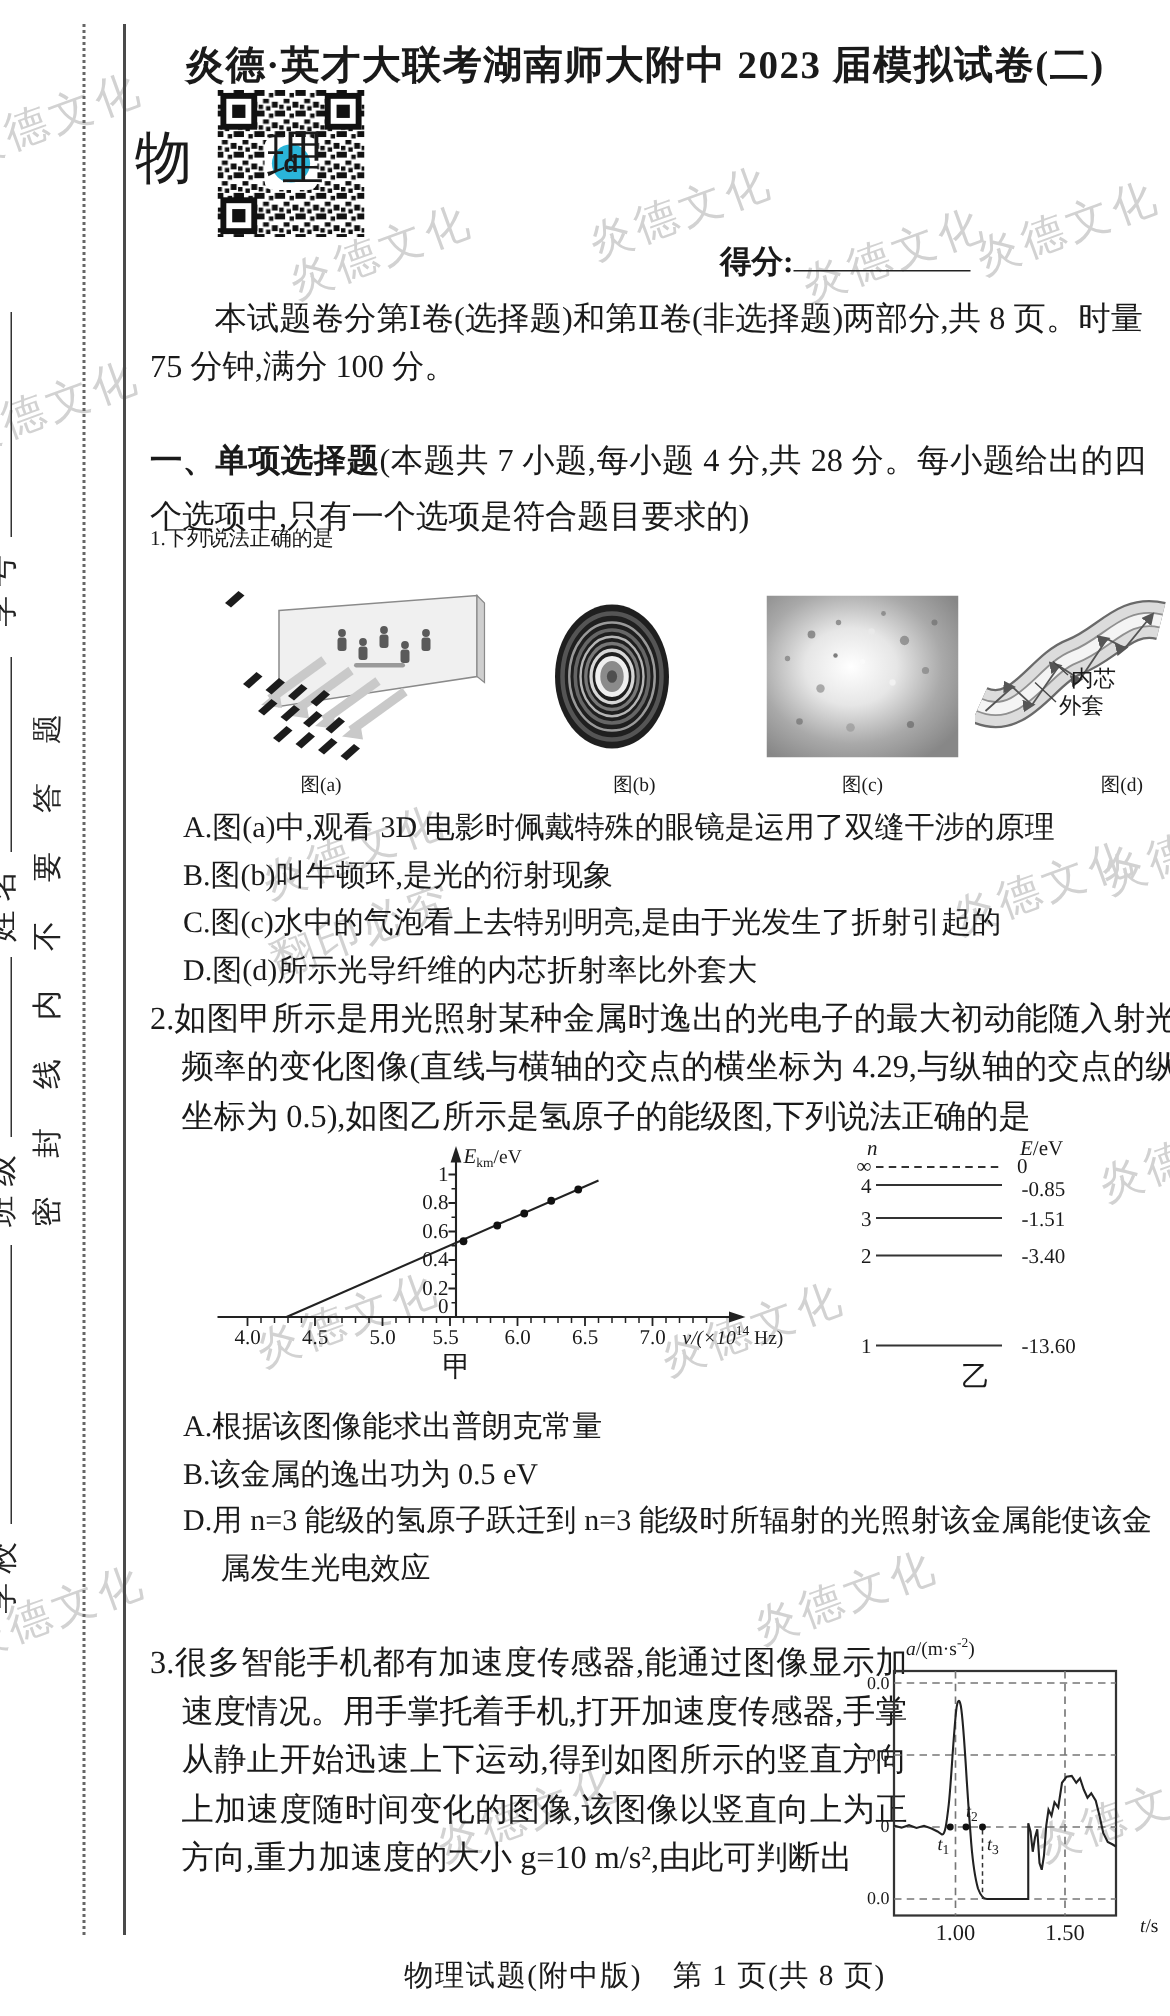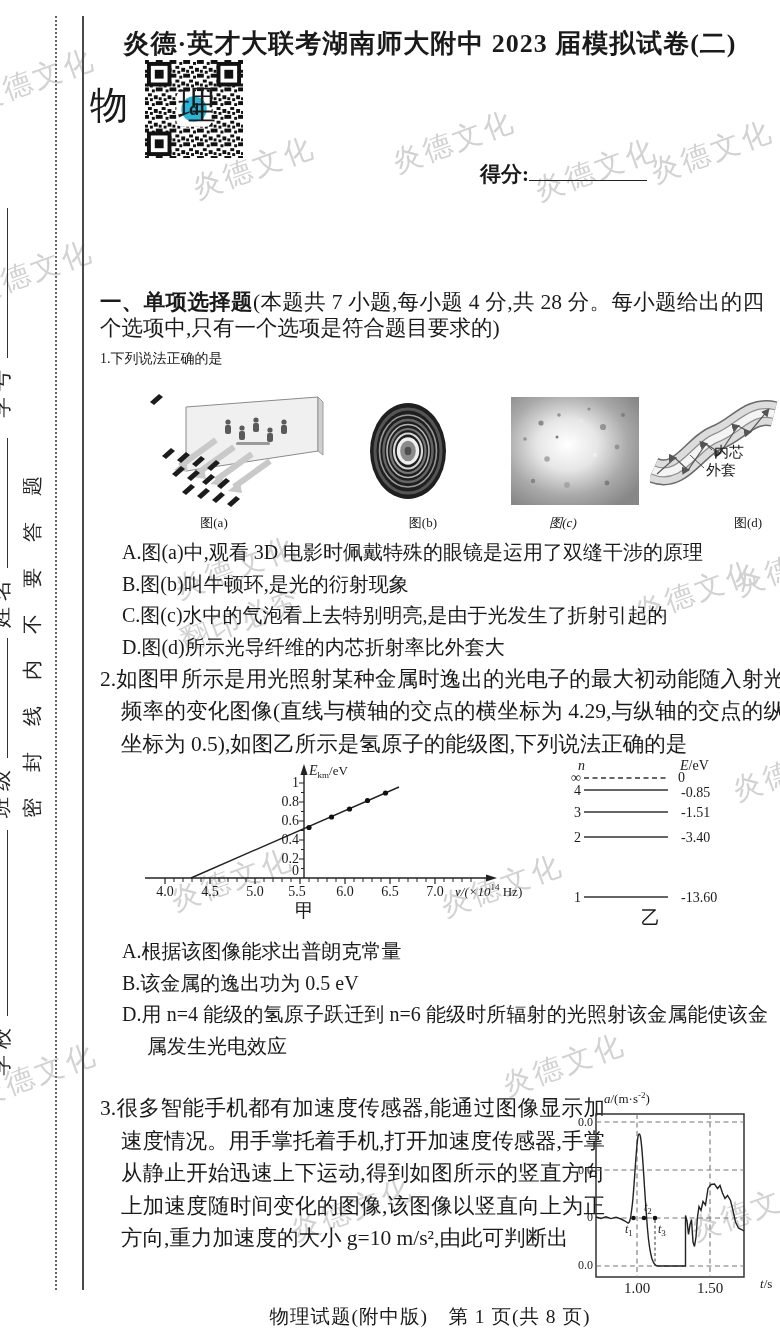--- a/index.html
+++ b/index.html
@@ -27,21 +27,21 @@
   .rot .blank { display:inline-block; border-bottom:1.6px solid #333; height:17px; margin-left:6px; }
   .rot.seal { font-size:20px; letter-spacing:26px; height:24px; line-height:24px; }
   
   .title { left:90px; top:26px; width:680px; text-align:center; font-size:26px; font-weight:bold; letter-spacing:1px; }
   .subject { left:90px; top:80px; width:680px; text-align:left; font-size:38px; font-weight:normal; letter-spacing:6px; }
   .score { left:480px; top:160px; width:282px; font-size:21px; font-weight:bold; text-align:left; }
   .blank2 { display:inline-block; width:118px; border-bottom:1.6px solid #222; height:20px; }
   
   .para { left:100px; top:197px; width:662px; font-size:21.5px; line-height:31.5px; text-align:justify; text-indent:43px; }
   .vol  { left:90px; top:258px; width:680px; text-align:center; font-size:22px; font-weight:bold; }
-  .sect { left:100px; top:289px; width:664px; font-size:21.5px; line-height:26px; text-align:justify; }
+  .sect { left:100px; top:289px; width:664px; font-size:21.5px; line-height:37px; text-align:justify; }
   .stem1 { left:100px; top:350px; font-size:14px; }
   .cap { position:absolute; top:514px; width:60px; text-align:center; font-size:13px; z-index:1; }
   .opts { position:absolute; left:122px; width:646px; font-size:20px; line-height:31.5px; z-index:1; text-align:justify; }
   .opt { padding-left:25px; text-indent:-25px; }
   .stem { position:absolute; font-size:21.5px; line-height:32.3px; text-align:justify; padding-left:21px; text-indent:-21px; z-index:1; }
   #q2stem { left:100px; top:663px; width:664px; }
   #q3stem { left:100px; top:1092px; width:484px; line-height:32.6px; }
   .footer { left:90px; top:1303px; width:680px; text-align:center; font-size:19.5px; letter-spacing:1px; }
   svg { position:absolute; z-index:1; }
   svg text { font-family:"Liberation Serif","DejaVu Serif",serif; fill:#1a1a1a; }
@@ -123,20 +123,21 @@
     <circle cx="50" cy="50" r="13" fill="#2ab5d9"></circle>
     <text x="50" y="56" text-anchor="middle" font-size="17" font-weight="bold" fill="#ffffff" style="font-family:'Liberation Sans',sans-serif;">d</text>
   </svg>
 
   <div class="abs subject z">物　理</div>
 
   <div class="abs score z">
     <span>得分:</span><span class="blank2"></span>
   </div>
 
+  <div class="abs para z">本试题卷分第Ⅰ卷(选择题)和第Ⅱ卷(非选择题)两部分,共 8 页。时量 75 分钟,满分 100 分。</div>
   <div class="abs sect z">
     <b>一、单项选择题</b><span>(本题共 7 小题,每小题 4 分,共 28 分。每小题给出的四个选项中,只有一个选项是符合题目要求的)</span>
   </div>
 
   <div class="abs stem1 z">1.下列说法正确的是</div>
 
   <svg style="left:150px; top:394px;" width="180" height="118" viewBox="0 0 180 118">
     <polygon points="36,13 168,3 168,57 36,77" fill="#f0f0f0" stroke="#8a8a8a" stroke-width="1"></polygon>
     <polygon points="168,3 173,8 173,61 168,57" fill="#cfcfcf" stroke="#8a8a8a" stroke-width="0.8"></polygon>
     <g fill="#5a5a5a">
@@ -238,21 +239,21 @@
     </g>
     <polyline points="7,76 25,60 38,72 56,46 70,55 88,28 100,34 118,12" fill="none" stroke="#555" stroke-width="1.2" marker-mid="url(#arw)" marker-end="url(#arw)"></polyline>
     <line x1="62" y1="52" x2="52" y2="43" stroke="#444" stroke-width="0.9"></line>
     <line x1="54" y1="70" x2="40" y2="57" stroke="#444" stroke-width="0.9"></line>
     <text x="64" y="59" font-size="15">内芯</text>
     <text x="56" y="77" font-size="15">外套</text>
   </svg>
 
   <span class="cap" style="left:184px;">图(a)</span>
   <span class="cap" style="left:377px;text-align:right;">图(b)</span>
-  <span class="cap" style="left:533px;font-style:italic;">图(c)</span>
+  <span class="cap" style="left:545px;">图(c)</span>
   <span class="cap" style="left:718px;">图(d)</span>
 
   <div class="opts" id="opts1" style="top:537px;">
     <div class="opt">A.图(a)中,观看 3D 电影时佩戴特殊的眼镜是运用了双缝干涉的原理</div>
     <div class="opt">B.图(b)叫牛顿环,是光的衍射现象</div>
     <div class="opt">C.图(c)水中的气泡看上去特别明亮,是由于光发生了折射引起的</div>
     <div class="opt">D.图(d)所示光导纤维的内芯折射率比外套大</div>
   </div>
 
   <div class="stem" id="q2stem">2.如图甲所示是用光照射某种金属时逸出的光电子的最大初动能随入射光频率的变化图像(直线与横轴的交点的横坐标为 4.29,与纵轴的交点的纵坐标为 0.5),如图乙所示是氢原子的能级图,下列说法正确的是</div>
@@ -321,21 +322,21 @@
       <text x="133" y="60">-1.51</text>
       <text x="133" y="85">-3.40</text>
       <text x="133" y="145">-13.60</text>
     </g>
     <text x="93" y="167" class="capt">乙</text>
   </svg>
 
   <div class="opts" id="opts2" style="top:936px;">
     <div class="opt">A.根据该图像能求出普朗克常量</div>
     <div class="opt">B.该金属的逸出功为 0.5 eV</div>
-    <div class="opt">D.用 n=4 能级的氢原子跃迁到 n=6 能级时所辐射的光照射该金属能使该金属发生光电效应</div>
+    <div class="opt">D.用 n=3 能级的氢原子跃迁到 n=3 能级时所辐射的光照射该金属能使该金属发生光电效应</div>
   </div>
 
   <div class="stem" id="q3stem">3.很多智能手机都有加速度传感器,能通过图像显示加速度情况。用手掌托着手机,打开加速度传感器,手掌从静止开始迅速上下运动,得到如图所示的竖直方向上加速度随时间变化的图像,该图像以竖直向上为正方向,重力加速度的大小 g=10 m/s²,由此可判断出</div>
 
   <svg style="left:578px; top:1090px;" width="202" height="215" viewBox="0 0 202 215">
     <text x="26" y="13" class="axlab"><tspan font-style="italic">a</tspan><tspan>/(m·s</tspan><tspan font-size="9" dy="-5">-2</tspan><tspan dy="5">)</tspan></text>
     <rect x="18" y="24" width="148" height="163" fill="none" stroke="#333" stroke-width="1.5"></rect>
     <g stroke="#777" stroke-width="1.1" stroke-dasharray="5,3.5">
       <line x1="18" y1="32" x2="166" y2="32"></line>
       <line x1="18" y1="80" x2="166" y2="80"></line>

